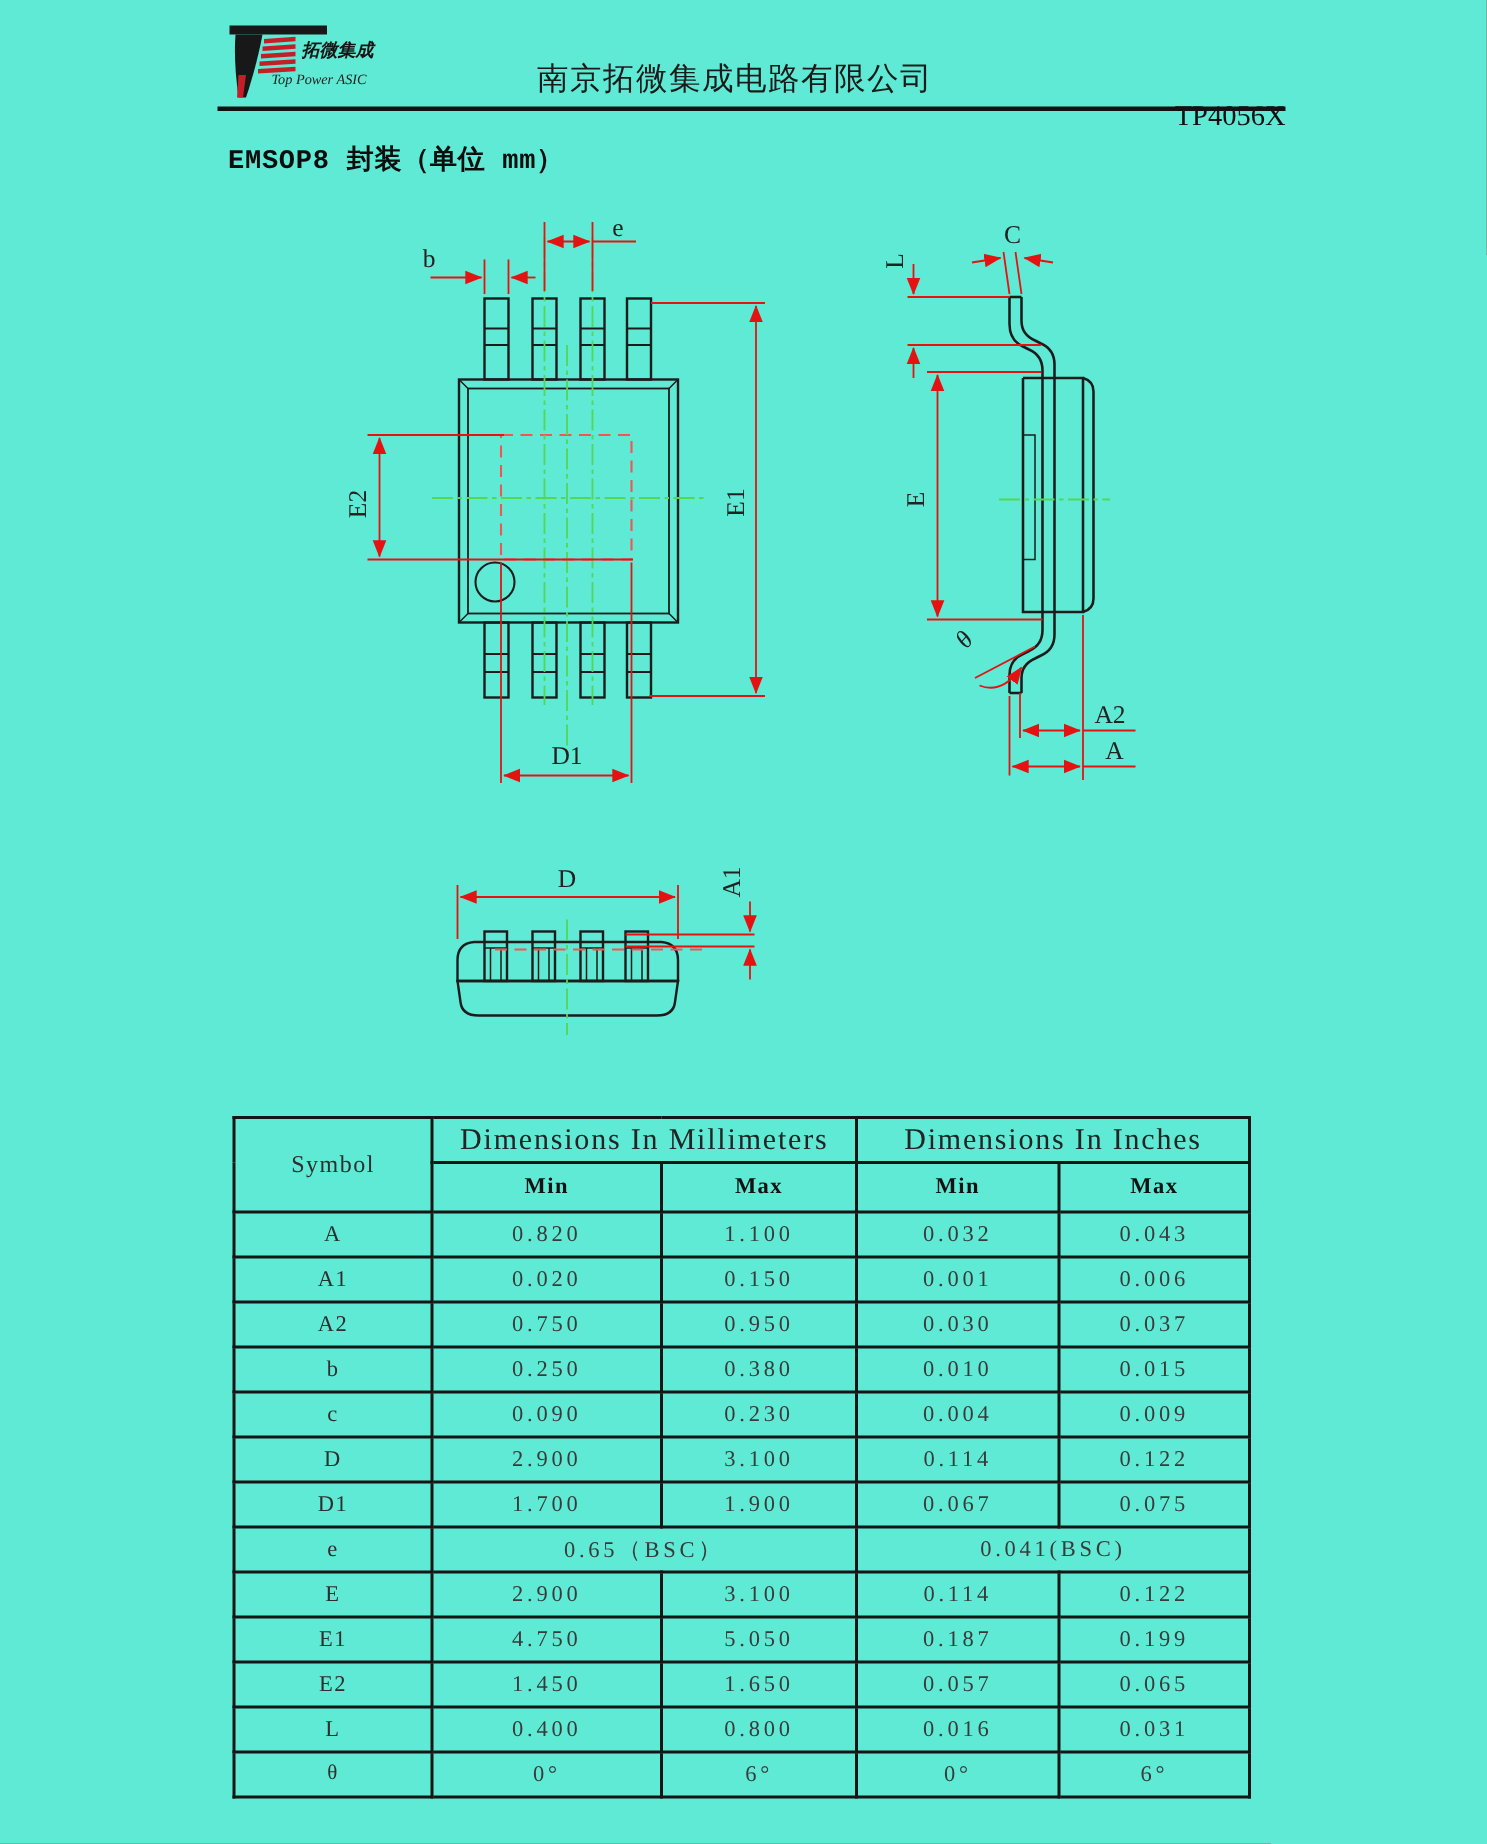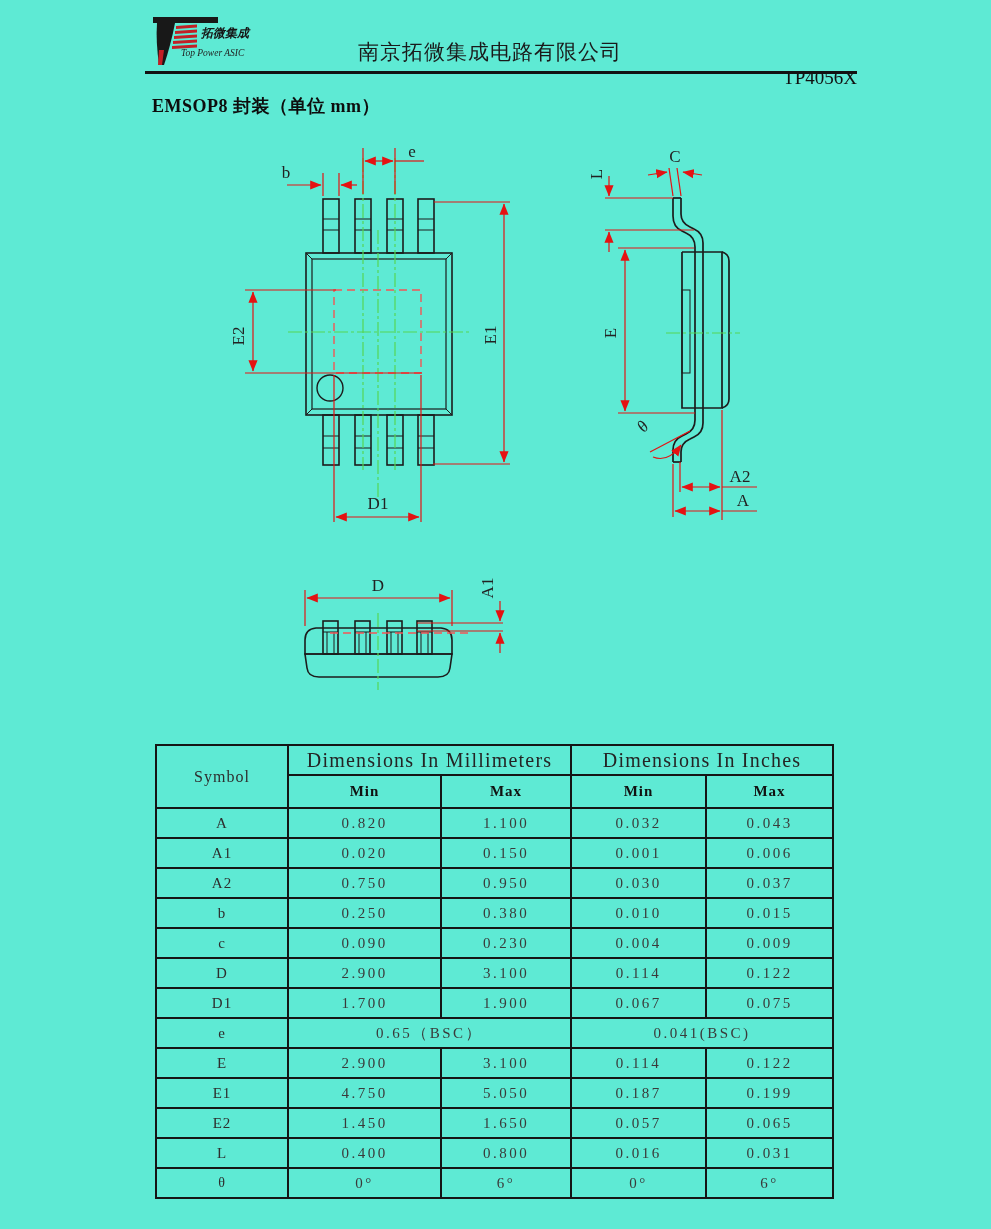--- a/index.html
+++ b/index.html
@@ -17,20 +17,21 @@
   .partno{
     position:absolute;left:735px;top:41px;width:122px;text-align:right;
     font-size:19px;color:#111;margin-top:26px;
   }
   .header-rule{
     position:absolute;left:145px;top:71px;width:712px;height:3px;background:#121212;
   }
   .doc-title{
     position:absolute;left:152px;top:94px;font-size:18px;font-weight:bold;color:#0d0d0d;
     letter-spacing:.5px;
+    font-family:Liberation Mono, monospace;
   }
   
   .drawing{position:absolute;left:150px;top:130px;width:720px;height:580px;}
   .drawing text{font-family:"Liberation Serif","DejaVu Serif",serif;fill:#222;}
   
   .dim-table{
     position:absolute;left:155px;top:744px;width:677px;
     border-collapse:collapse;table-layout:fixed;
   }
   .dim-table td,.dim-table th{

